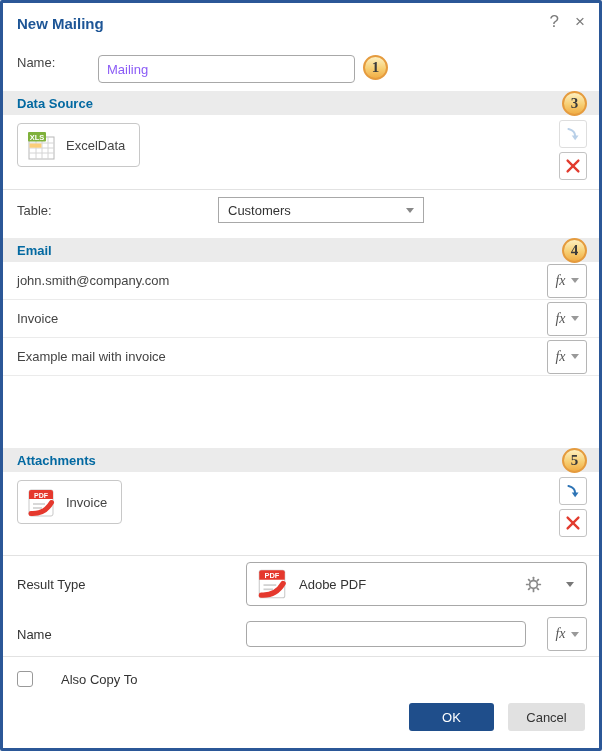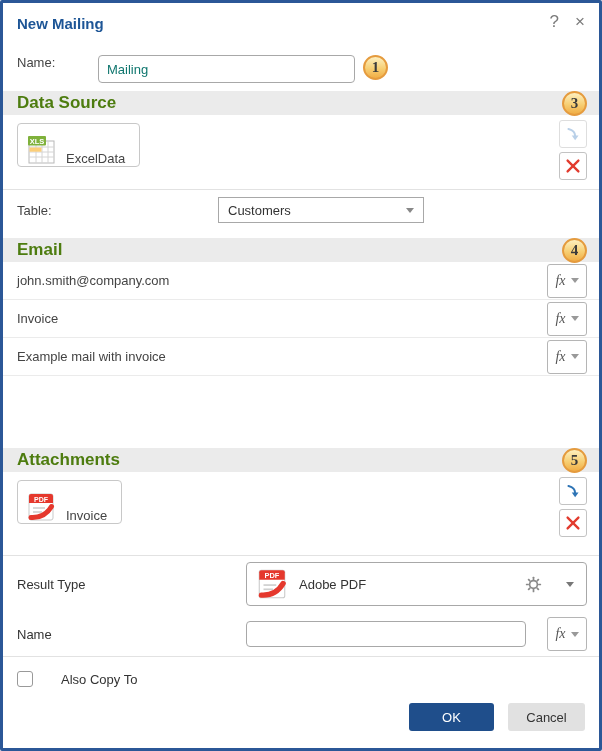--- a/index.html
+++ b/index.html
@@ -19,48 +19,48 @@
   .win-controls { position:absolute; top:9px; right:14px; display:flex; gap:16px; }
   .win-btn { color:#7a7a7a; font-size:17px; line-height:20px; cursor:default; font-weight:normal; }
 
   
   .form-row { display:flex; align-items:flex-start; margin:0 14px; }
   .row-name  { margin-top:18px; height:28px; }
   .row-desc  { margin-top:8px;  height:28px; }
   .form-row .lbl { width:81px; color:#444; }
   .txt-input {
     height:28px; border:1px solid #a8a8a8; border-radius:4px;
-    padding:0 8px; font-family:"Liberation Sans", sans-serif; font-size:13px; color:#0f766e;
+    padding:0 8px; font-family:"Liberation Sans", sans-serif; font-size:13px; color:#8b5cf6;
     outline:none; background:#fff;
   }
   .w-name { width:257px; }
   .w-desc { width:355px; }
 
   .badge {
     width:25px; height:25px; border-radius:50%;
     background:linear-gradient(180deg,#fdf0c0 0%,#f7cf74 55%,#f0ad45 100%);
     border:2px solid #e59b3e;
     display:flex; align-items:center; justify-content:center;
     font-family:"Liberation Serif", serif; font-weight:bold; font-size:15px; color:#3b3b3b;
     margin-left:8px; flex:none;
   }
 
   
   .section-header {
     margin-top:8px; height:24px; background:#ebebeb;
     display:flex; align-items:center; padding:0 14px; position:relative;
   }
-  .section-header .sec-title { color:#4d7c0f; font-weight:bold; font-size:17px; }
+  .section-header .sec-title { color:#0369a1; font-weight:bold; font-size:13px; }
   .section-header .badge { position:absolute; right:12px; top:0; margin:0; }
 
   
   .item-area { position:relative; height:74px; }
   .item-card {
     position:absolute; left:14px; top:8px; height:44px;
-    display:inline-flex; align-items:flex-end; gap:9px;
+    display:inline-flex; align-items:center; gap:9px;
     border:1px solid #c8c8c8; border-radius:4px; background:#fff; padding:1px 14px 0 7px;
   }
   .item-card .item-label { color:#444; }
   .stack-buttons { position:absolute; right:12px; top:5px; display:flex; flex-direction:column; gap:4px; }
   .icon-btn {
     width:28px; height:28px; background:#fff; border:1px solid #c3c3c3; border-radius:3px;
     display:flex; align-items:center; justify-content:center; cursor:pointer; padding:0;
   }
   .icon-btn.disabled { border-color:#dedede; }
 

